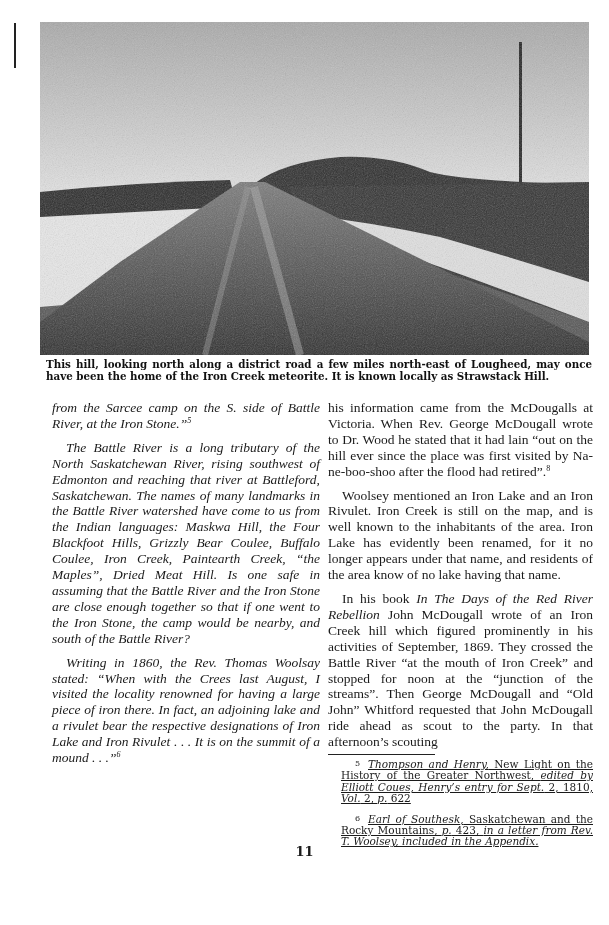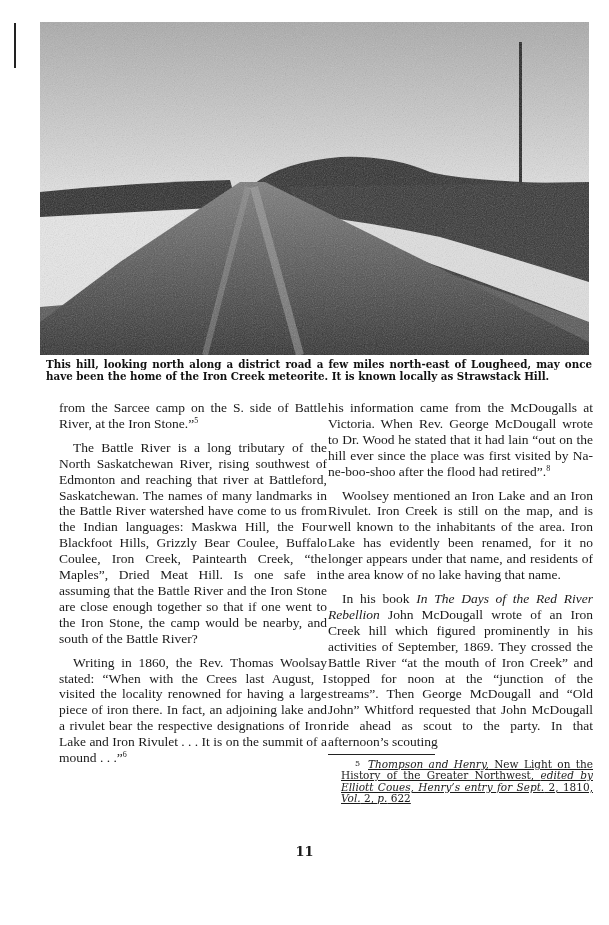--- a/index.html
+++ b/index.html
@@ -2,21 +2,21 @@
 <html><head>
   <meta charset="utf-8">
   <style>
     html, body { margin: 0; padding: 0; background: #ffffff; }
     body { width: 609px; height: 925px; position: relative; overflow: hidden; font-family: "Liberation Serif", serif; color: #1a1a1a; }
     .margin-line { position: absolute; left: 14px; top: 23px; width: 2px; height: 45px; background: #222; }
     .photo { position: absolute; left: 40px; top: 22px; width: 549px; height: 333px; overflow: hidden; background: #555; }
     .photo svg { width: 100%; height: 100%; display: block; }
     .caption { position: absolute; left: 46px; top: 359px; width: 546px; font-family: "DejaVu Serif", serif; font-weight: bold; font-size: 10.3px; line-height: 11.5px; text-align: justify; text-align-last: left; color: #111; }
     .col { position: absolute; top: 400px; width: 268px; font-size: 13.5px; line-height: 15.9px; text-align: justify; }
-    .col-left { left: 59px; }
+    .col-left { left: 52px; font-style: italic; }
     .col-right { left: 328px; width: 265px; }
     .col p { margin: 0 0 8px 0; text-indent: 14px; hyphens: manual; }
     .col p.cont { text-indent: 0; }
     .col sup { font-size: 8px; vertical-align: 5px; line-height: 0; }
     .fn-rule { width: 107px; border-top: 1px solid #222; margin: 4px 0 3px 0; }
     .footnotes { font-family: "DejaVu Serif", serif; font-size: 10.5px; line-height: 11.4px; text-align: justify; text-decoration: underline; }
     .fn { margin: 0; padding-left: 13px; text-indent: -13px; }
     .fn .num { display: inline-block; width: 13px; text-indent: 0; font-size: 8px; vertical-align: 2px; }
     .page-num { position: absolute; left: 0; width: 609px; top: 844px; text-align: center; font-family: "DejaVu Serif", serif; font-weight: bold; font-size: 13px; }
     i { font-style: italic; }
@@ -68,16 +68,17 @@
   <p><span>Writing in 1860, the Rev. Thomas Wool­say stated: “When with the Crees last August, I visited the locality renowned for having a large piece of iron there. In fact, an adjoining lake and a rivulet bear the respective designations of Iron Lake and Iron Rivulet . . . It is on the summit of a mound . . .”</span><sup>6</sup></p>
 </div>
 
 <div class="col col-right">
   <p class="cont"><span>his information came from the McDougalls at Victoria. When Rev. George McDougall wrote to Dr. Wood he stated that it had lain “out on the hill ever since the place was first visited by Na-ne-boo-shoo after the flood had retired”.</span><sup>8</sup></p>
   <p>Woolsey mentioned an Iron Lake and an Iron Rivulet. Iron Creek is still on the map, and is well known to the inhabitants of the area. Iron Lake has evidently been re­named, for it no longer appears under that name, and residents of the area know of no lake having that name.</p>
   <p style="margin-bottom:0"><span>In his book </span><i>In The Days of the Red River Rebellion</i><span> John McDougall wrote of an Iron Creek hill which figured prominent­ly in his activities of September, 1869. They crossed the Battle River “at the mouth of Iron Creek” and stopped for noon at the “junction of the streams”. Then George Mc­Dougall and “Old John” Whitford request­ed that John McDougall ride ahead as scout to the party. In that afternoon’s scouting</span></p>
   <div class="fn-rule"></div>
   <div class="footnotes" id="footnotes">
       <p class="fn"><span class="num">5</span><i>Thompson and Henry,</i><span> New Light on the History of the Greater Northwest, </span><i>edited by Elliott Coues, Henry’s entry for Sept.</i><span> 2, 1810, </span><i>Vol.</i><span> 2, </span><i>p.</i><span> 622</span></p>
+      <p class="fn"><span class="num">6</span><i>Earl of Southesk,</i><span> Saskatchewan and the Rocky Mountains, </span><i>p.</i><span> 423, </span><i>in a letter from Rev. T. Woolsey, included in the Appendix.</i></p>
     </div>
 </div>
 
 <div class="page-num">11</div>
 
 </body></html>

